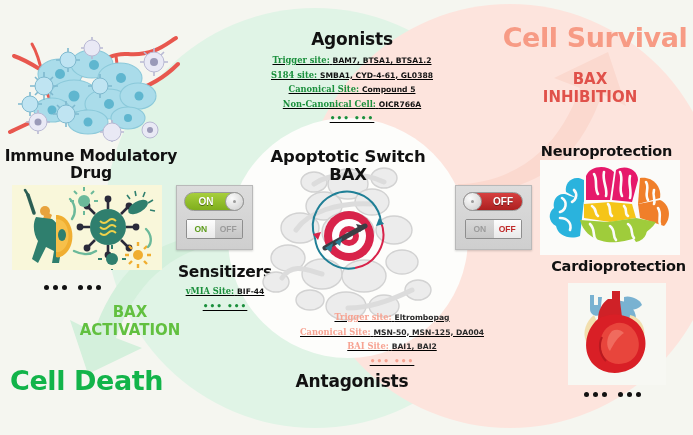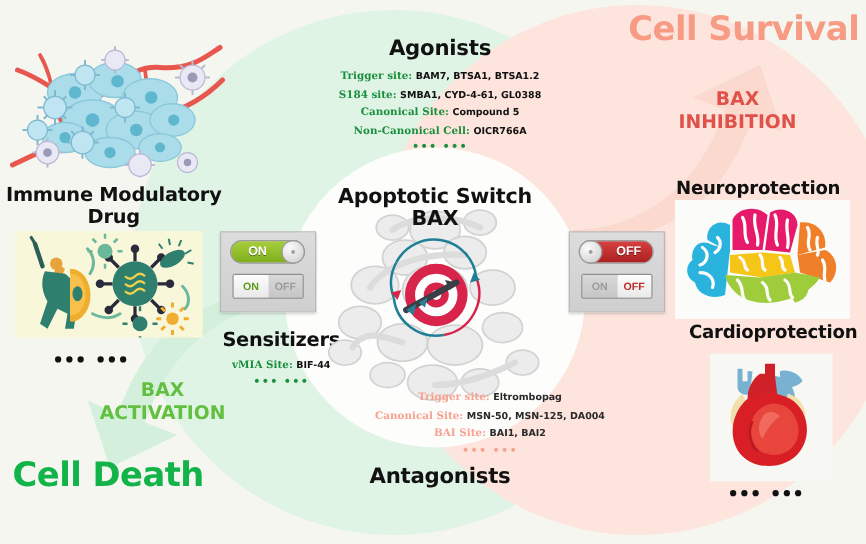--- a/index.html
+++ b/index.html
@@ -44,42 +44,42 @@
   #title-cancer{left:0px;top:13px;width:182px;font-size:15.5px;}
   #title-immune{left:0px;top:148px;width:182px;font-size:15.5px;}
   #title-agonists{left:262px;top:30px;width:180px;font-size:17px;}
   #title-antagonists{left:262px;top:372px;width:180px;font-size:17px;}
   #title-sensitizers{left:155px;top:264px;width:140px;font-size:15.5px;}
   #title-switch{left:252px;top:148px;width:192px;font-size:16.5px;}
   #title-neuro{left:520px;top:143px;width:173px;font-size:14.5px;}
   #title-cardio{left:532px;top:258px;width:173px;font-size:14.5px;}
 
   #label-cellsurvival{
-    position:absolute;left:500px;top:8px;width:190px;
+    position:absolute;left:500px;top:22px;width:190px;
     font-size:27px;font-weight:bold;color:#f79b85;text-align:center;
     letter-spacing:-0.4px;
   }
   #label-celldeath{
     position:absolute;left:10px;top:365px;width:190px;
     font-size:27px;font-weight:bold;color:#12b44a;text-align:left;
     letter-spacing:-0.4px;
   }
   #label-baxinhibition{
     position:absolute;left:515px;top:70px;width:150px;
     font-size:15px;font-weight:bold;color:#e0514a;text-align:center;
     line-height:1.2;
   }
   #label-baxactivation{
     position:absolute;left:55px;top:303px;width:150px;
     font-size:15px;font-weight:bold;color:#62c040;text-align:center;
     line-height:1.2;
   }
 
   
-  .site-list{position:absolute;text-align:center;}
+  .site-list{position:absolute;text-align:center;text-decoration:underline;}
   .site-line{
     font-size:8.3px;font-weight:bold;
     font-family:"DejaVu Serif",serif;
     margin-bottom:4.5px;white-space:nowrap;
   }
   .site-key-green{color:#1a8f3c;}
   .site-key-pink{color:#f7a392;}
   .site-val{color:#111;font-family:"DejaVu Sans",sans-serif;font-size:7.6px;}
   .site-val-dark{color:#2a2a2a;font-family:"DejaVu Sans",sans-serif;font-size:7.6px;}
   .ellipsis-line{font-size:9px;letter-spacing:1px;margin-top:1px;}

